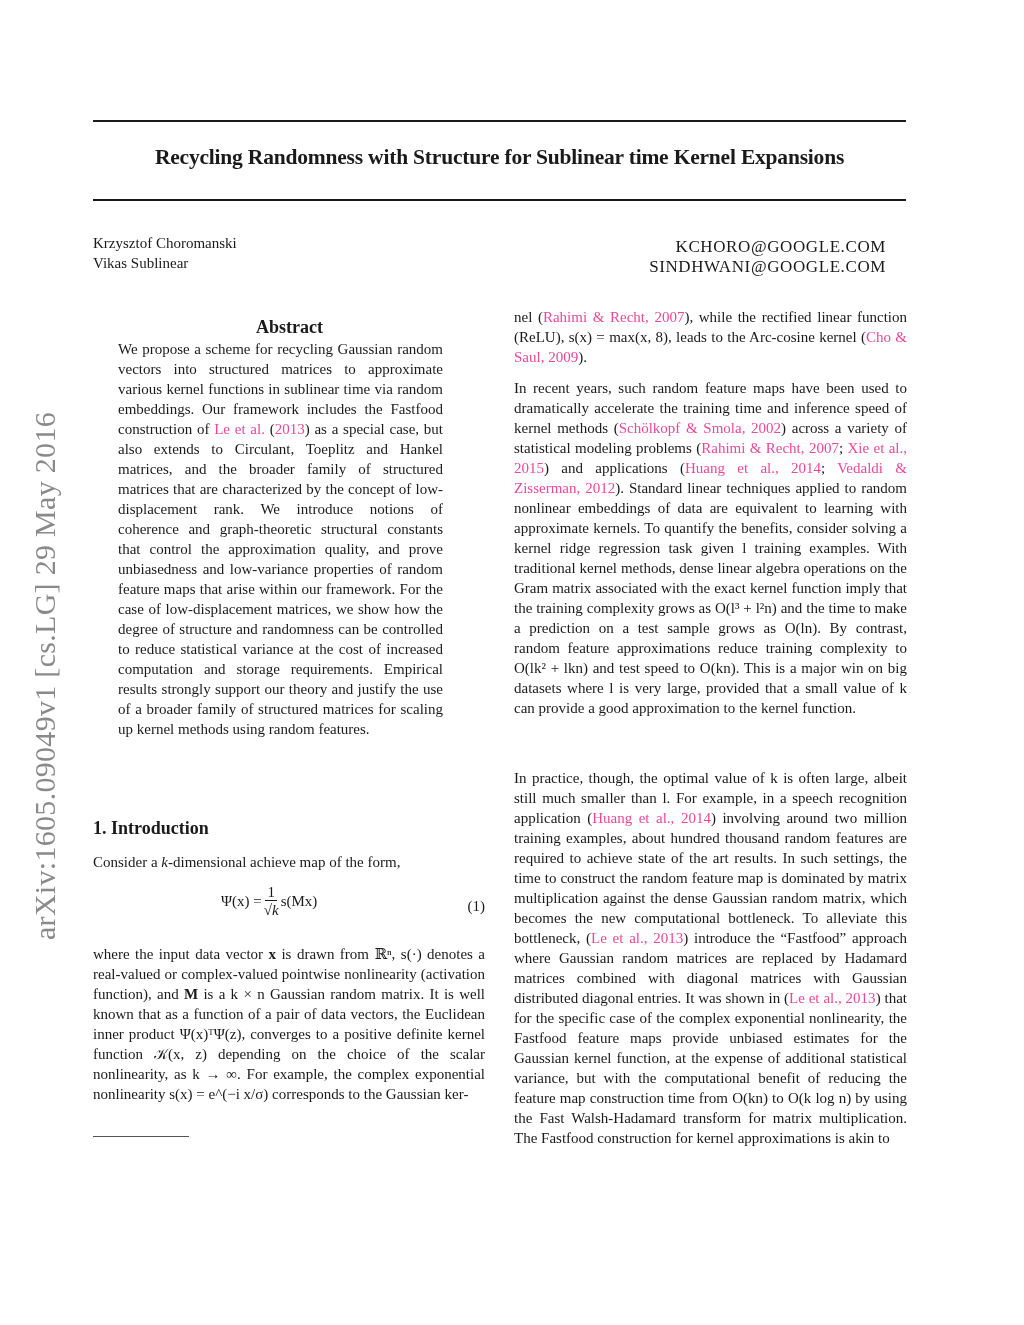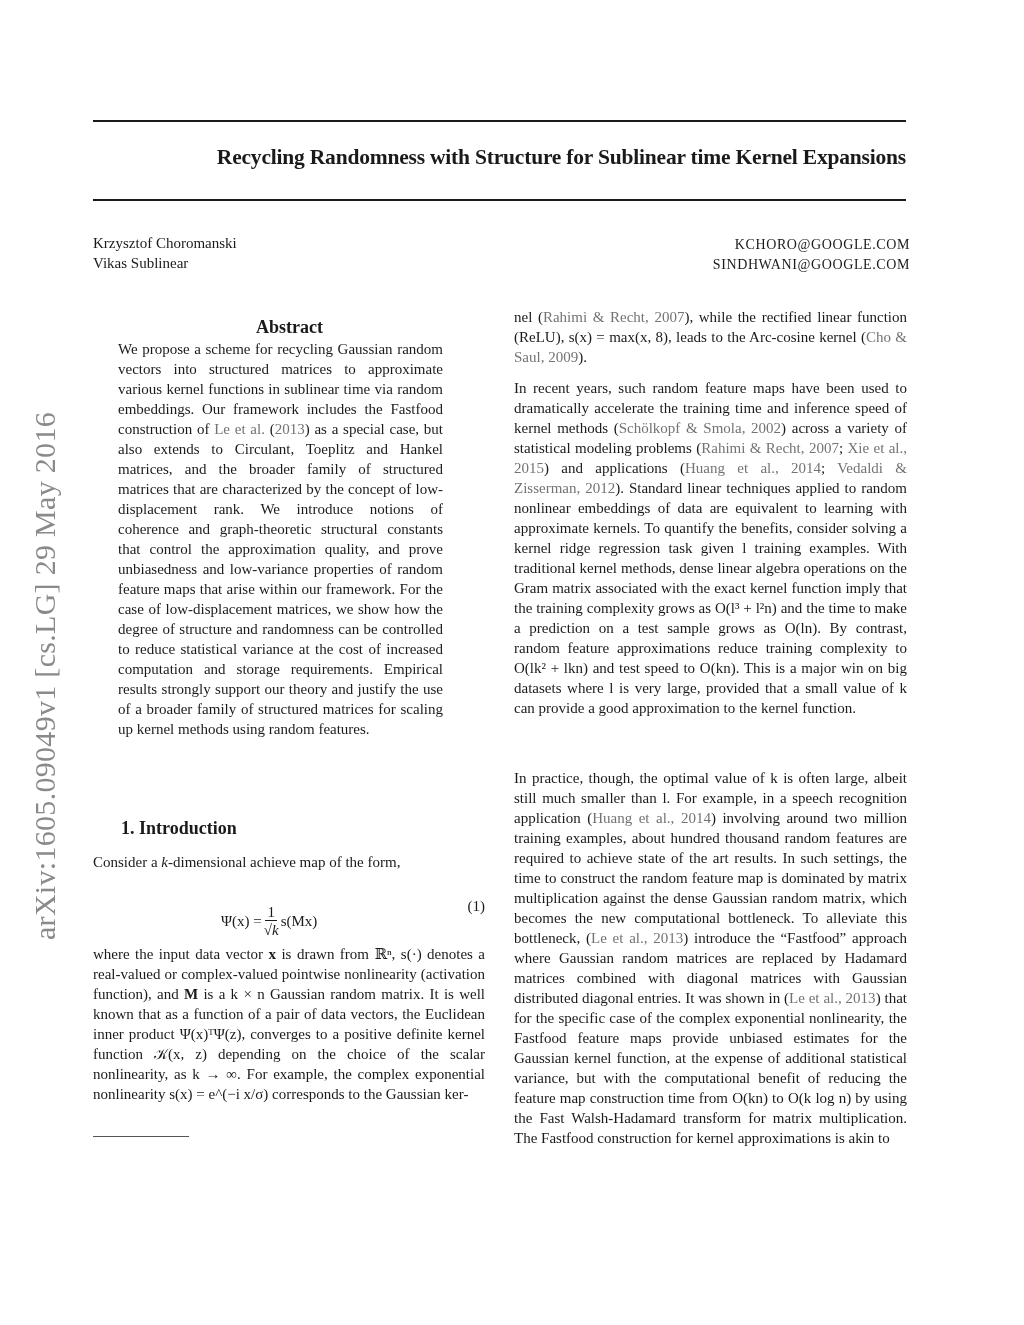--- a/index.html
+++ b/index.html
@@ -5,56 +5,56 @@
   html, body { margin: 0; padding: 0; background: #ffffff; }
   body {
     width: 1024px; height: 1325px; position: relative; overflow: hidden;
     font-family: "Liberation Serif", "DejaVu Serif", serif;
     color: #1a1a1a;
   }
   .rule { position: absolute; left: 93px; width: 813px; height: 2px; background: #1a1a1a; }
   .rule.top { top: 120px; }
   .rule.bottom { top: 199px; }
   .title {
-    position: absolute; top: 145px; left: 93px; width: 813px; text-align: right;
+    position: absolute; top: 145px; left: 93px; width: 813px; text-align: center;
     font-weight: bold; font-size: 21.5px; letter-spacing: -0.2px;
   }
   .author { position: absolute; left: 93px; font-weight: normal; font-size: 15px; }
   .email {
-    position: absolute; right: 114px; font-size: 14px; letter-spacing: 0.6px;
+    position: absolute; right: 138px; font-size: 17px; letter-spacing: 0.6px;
     font-variant: small-caps;
   }
   .arxiv {
     position: absolute; left: 28px; top: 940px;
     transform-origin: 0 0; transform: rotate(-90deg);
     font-size: 30px; color: #8a8a8a; white-space: nowrap; letter-spacing: 0.3px;
   }
   .abstract-head {
     position: absolute; top: 305px; left: 127px; width: 325px; text-align: center;
     font-weight: bold; font-size: 18px; margin-top: 12px;
   }
   .col {
     position: absolute; font-size: 15px; line-height: 20px; text-align: justify;
     hyphens: manual;
   }
   .col p { margin: 0; }
   .abstract { top: 339px; left: 118px; width: 325px; }
   .left-col { left: 93px; width: 392px; }
   .right-col { left: 514px; width: 393px; }
   .section-head {
-    position: absolute; top: 818px; left: 93px; font-weight: bold; font-size: 18px; margin-left: 28px;
+    position: absolute; top: 818px; left: 93px; font-weight: bold; font-size: 18px;
   }
-  .cite { color: #737373; }
+  .cite { color: #ec4899; }
   .math { font-style: italic; }
   .bold-math { font-weight: bold; font-style: normal; }
   .equation {
     position: absolute; top: 884px; left: 93px; width: 392px; height: 48px;
     font-size: 15px;
   }
-  .eq-body { position: absolute; left: 128px; top: 20px; display: flex; align-items: center; }
+  .eq-body { position: absolute; left: 128px; top: 0; display: flex; align-items: center; }
   .frac { display: inline-flex; flex-direction: column; align-items: center; margin: 0 2px; }
   .frac .num { border-bottom: 1px solid #1a1a1a; padding: 0 2px; line-height: 16px; }
   .frac .den { line-height: 18px; }
   .eq-number { position: absolute; right: 0; top: 14px; }
   .footnote-rule {
     position: absolute; top: 1136px; left: 93px; width: 96px; height: 1px; background: #555;
   }
 </style>
 </head>
 <body>

